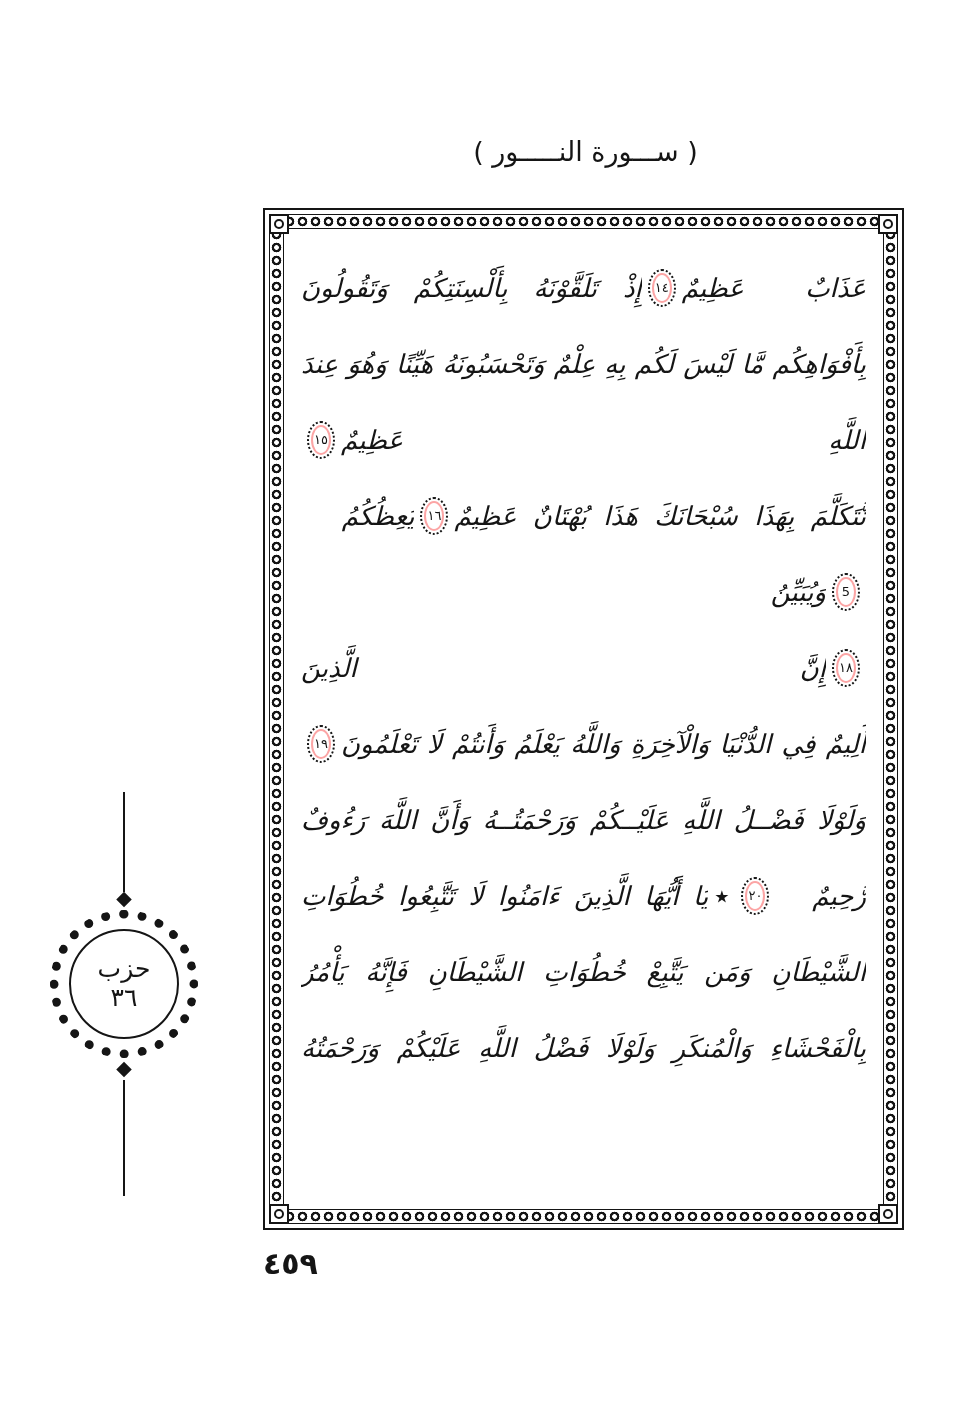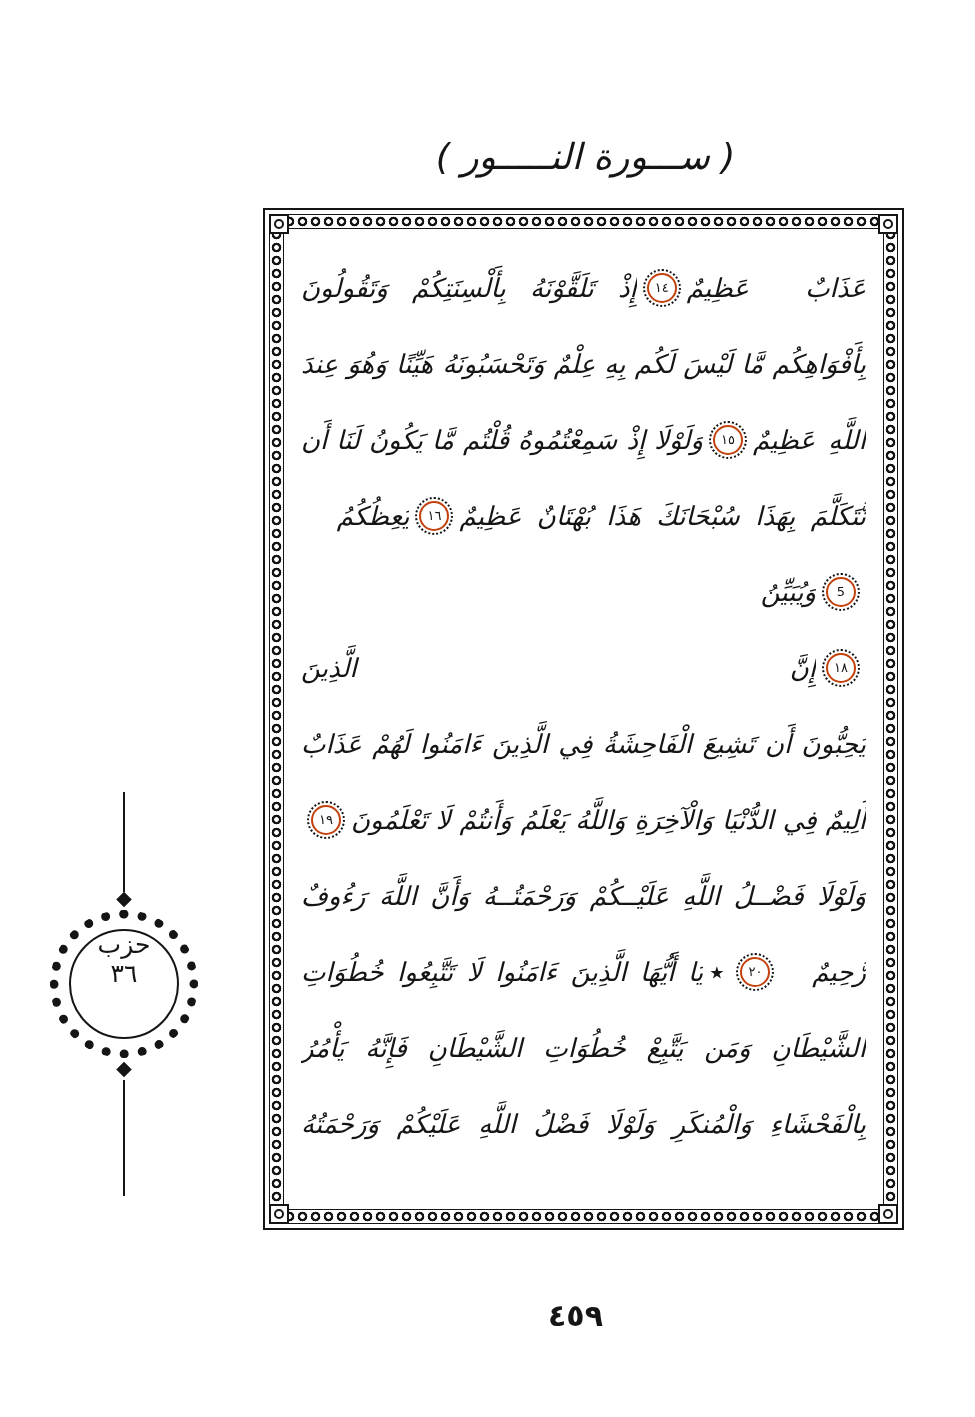--- a/index.html
+++ b/index.html
@@ -4,21 +4,21 @@
 <style>
   html,body{margin:0;padding:0;}
   body{
     width:975px;height:1417px;position:relative;overflow:hidden;
     background:#ffffff;color:#151515;
     font-family:"DejaVu Sans", sans-serif;
   }
   
   .header-title{
     position:absolute;top:136px;left:263px;width:645px;
-    text-align:center;font-size:36px;direction:rtl;letter-spacing:0;font-style:italic;
+    text-align:center;font-size:27px;direction:rtl;letter-spacing:0;
   }
   
   .frame{
     position:absolute;left:263px;top:208px;width:641px;height:1022px;
     border:2px solid #151515;box-sizing:border-box;background:#fff;
   }
   .band{position:absolute;inset:4px;border:1px solid #151515;}
   .chain{
     position:absolute;
     background-image:radial-gradient(circle 6px at 50% 50%, #ffffff 0 2.1px, #151515 2.5px 4.7px, transparent 5.1px);
@@ -44,47 +44,47 @@
     height:76px;line-height:76px;font-size:26px;white-space:nowrap;
     display:flex;align-items:center;justify-content:space-between;
   }
   .qline .txt{
     flex:1 1 auto;text-align:justify;text-align-last:justify;-moz-text-align-last:justify;
     white-space:normal;overflow:hidden;max-height:76px;font-style:italic;
   }
   .qline .txt:only-child{width:100%;}
   .ayah{
     flex:0 0 auto;display:inline-flex;align-items:center;justify-content:center;
-    width:30px;height:30px;border:2px solid #c2410c;border-radius:50%;
+    width:20px;height:30px;border:2px solid #fca5a5;border-radius:50%;
     outline:2px dotted #151515;outline-offset:2px;
     font-size:13px;margin:8px 10px;background:#fff;box-sizing:border-box;
   }
   .star{flex:0 0 auto;font-size:28px;margin:0 6px;}
   
   .side-ornament{position:absolute;left:50px;top:792px;width:148px;height:404px;}
   .orn-rule{position:absolute;left:50%;transform:translateX(-50%);width:2px;background:#151515;}
   .orn-rule.rtop{top:0;height:100px;}
   .orn-rule.rbottom{top:288px;height:116px;}
   .orn-diamond{position:absolute;left:50%;width:11px;height:11px;background:#151515;transform:translateX(-50%) rotate(45deg);}
   .orn-diamond.dtop{top:102px;}
   .orn-diamond.dbottom{top:272px;}
   .lace{
     position:absolute;top:118px;left:0;width:148px;height:148px;border-radius:50%;
     border:9px dotted #151515;box-sizing:border-box;
     display:flex;align-items:center;justify-content:center;background:#fff;
   }
   .lace-inner{
     width:110px;height:110px;border-radius:50%;border:2px solid #151515;box-sizing:border-box;
-    display:flex;flex-direction:column;align-items:center;
+    display:flex;flex-direction:column;align-items:center;justify-content:center;
     direction:rtl;font-size:25px;line-height:1.15;
   }
   
   .page-number{
-    position:absolute;top:1298px;left:263px;width:625px;
-    text-align:center;font-size:30px;font-weight:bold;
+    position:absolute;top:1246px;left:263px;width:625px;
+    font-size:30px;font-weight:bold;
   }
 </style>
 </head>
 <body>
 
 <div class="header-title">( ســـورة النـــــور )</div>
 
 <div class="frame">
   <div class="band">
     <div class="chain top"></div>
@@ -101,37 +101,33 @@
         <span class="txt">عَذَابٌ عَظِيمٌ</span>
         <span class="ayah">١٤</span>
         <span class="txt">إِذْ تَلَقَّوْنَهُ بِأَلْسِنَتِكُمْ وَتَقُولُونَ</span>
       </div>
       <div class="qline">
         <span class="txt">بِأَفْوَاهِكُم مَّا لَيْسَ لَكُم بِهِ عِلْمٌ وَتَحْسَبُونَهُ هَيِّنًا وَهُوَ عِندَ</span>
       </div>
       <div class="qline">
         <span class="txt">اللَّهِ عَظِيمٌ</span>
         <span class="ayah">١٥</span>
-        <span class="txt">وَلَوْلَا إِذْ سَمِعْتُمُوهُ قُلْتُم مَّا يَكُونُ لَنَا أَن</span>
       </div>
       <div class="qline">
         <span class="txt">نَّتَكَلَّمَ بِهَذَا سُبْحَانَكَ هَذَا بُهْتَانٌ عَظِيمٌ</span>
         <span class="ayah">١٦</span>
         <span class="txt">يَعِظُكُمُ</span>
       </div>
       <div class="qline">
         <span class="ayah">5</span>
         <span class="txt">وَيُبَيِّنُ</span>
       </div>
       <div class="qline">
         <span class="ayah">١٨</span>
         <span class="txt">إِنَّ الَّذِينَ</span>
-      </div>
-      <div class="qline">
-        <span class="txt">يُحِبُّونَ أَن تَشِيعَ الْفَاحِشَةُ فِي الَّذِينَ ءَامَنُوا لَهُمْ عَذَابٌ</span>
       </div>
       <div class="qline">
         <span class="txt">أَلِيمٌ فِي الدُّنْيَا وَالْآخِرَةِ وَاللَّهُ يَعْلَمُ وَأَنتُمْ لَا تَعْلَمُونَ</span>
         <span class="ayah">١٩</span>
       </div>
       <div class="qline">
         <span class="txt">وَلَوْلَا فَضْــلُ اللَّهِ عَلَيْــكُمْ وَرَحْمَتُــهُ وَأَنَّ اللَّهَ رَءُوفٌ</span>
       </div>
       <div class="qline">
         <span class="txt">رَّحِيمٌ</span>

